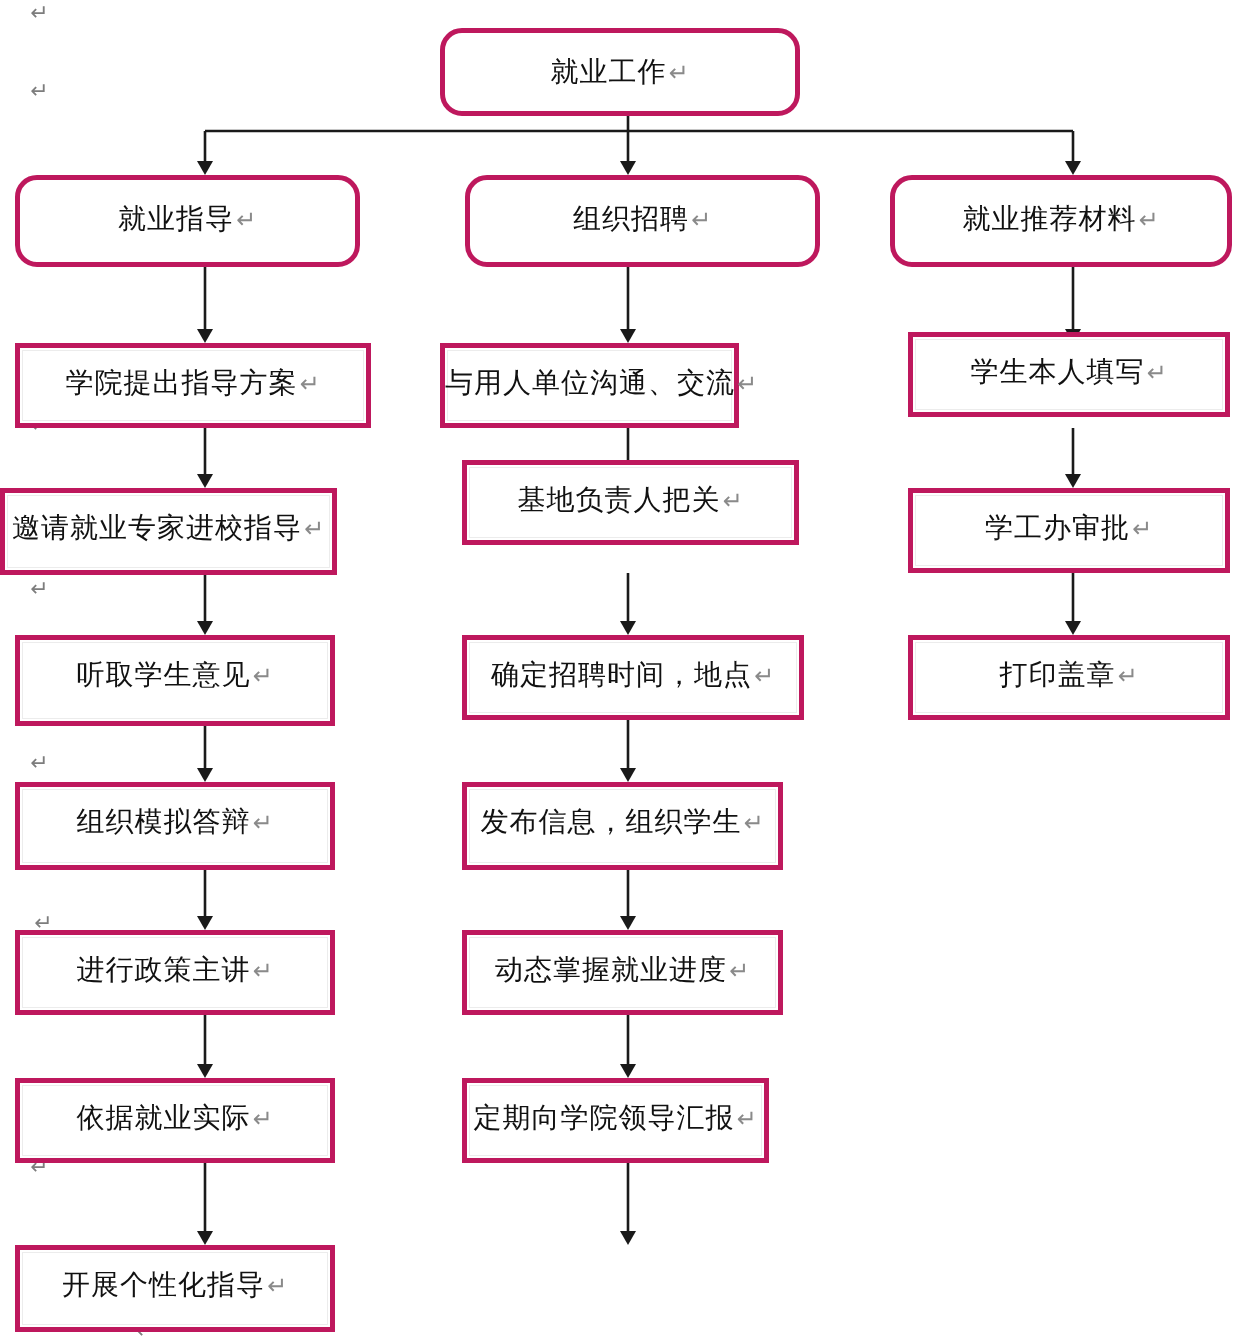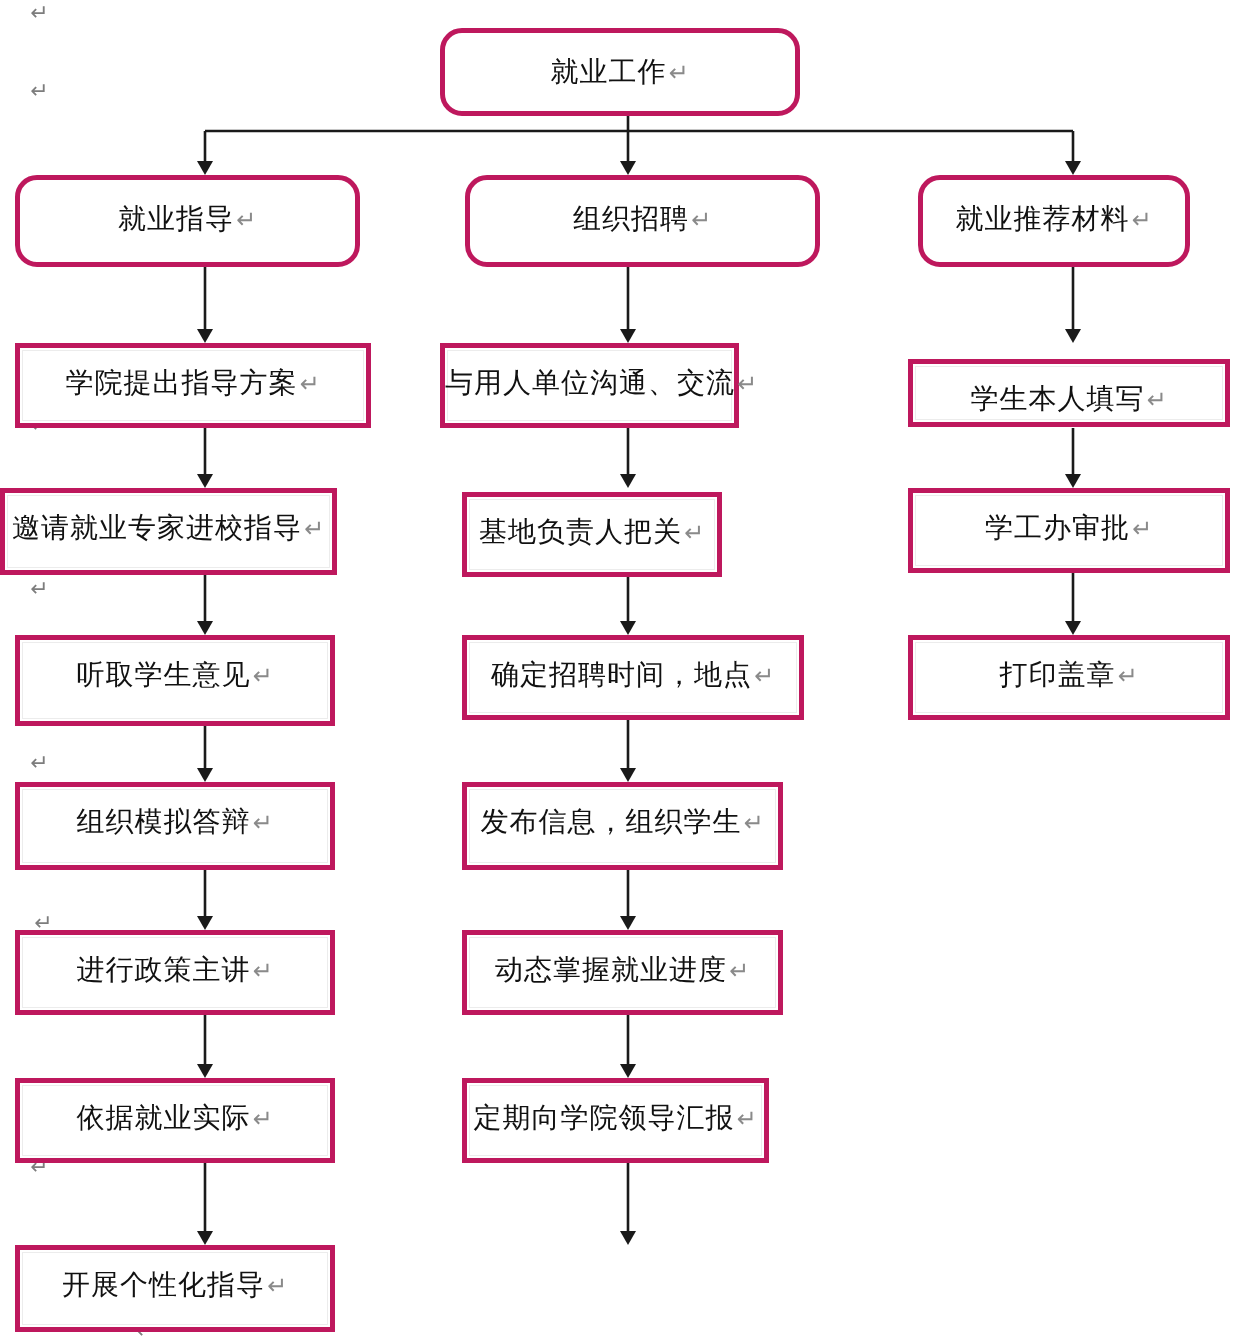--- a/index.html
+++ b/index.html
@@ -135,21 +135,21 @@
   <div class="node rounded" style="left:440px;top:28px;width:360px;height:88px">
     <span class="label">就业工作</span><span class="pmark">↵</span>
   </div>
 
   <div class="node rounded" style="left:15px;top:175px;width:345px;height:92px">
     <span class="label">就业指导</span><span class="pmark">↵</span>
   </div>
   <div class="node rounded" style="left:465px;top:175px;width:355px;height:92px">
     <span class="label">组织招聘</span><span class="pmark">↵</span>
   </div>
-  <div class="node rounded" style="left:918px;top:175px;width:272px;height:92px">
+  <div class="node rounded" style="left:890px;top:175px;width:342px;height:92px">
     <span class="label">就业推荐材料</span><span class="pmark">↵</span>
   </div>
 
   <div class="node rect" style="left:15px;top:343px;width:356px;height:85px">
     <span class="label">学院提出指导方案</span><span class="pmark">↵</span>
   </div>
   <div class="node rect" style="left:0px;top:488px;width:337px;height:87px">
     <span class="label">邀请就业专家进校指导</span><span class="pmark">↵</span>
   </div>
   <div class="node rect" style="left:15px;top:635px;width:320px;height:91px">
@@ -164,37 +164,37 @@
   <div class="node rect" style="left:15px;top:1078px;width:320px;height:85px">
     <span class="label">依据就业实际</span><span class="pmark">↵</span>
   </div>
   <div class="node rect" style="left:15px;top:1245px;width:320px;height:87px">
     <span class="label">开展个性化指导</span><span class="pmark">↵</span>
   </div>
 
   <div class="node rect" style="left:440px;top:343px;width:299px;height:85px">
     <span class="label">与用人单位沟通、交流</span><span class="pmark">↵</span>
   </div>
-  <div class="node rect" style="left:462px;top:492px;width:260px;height:85px">
+  <div class="node rect" style="left:462px;top:460px;width:337px;height:85px">
     <span class="label">基地负责人把关</span><span class="pmark">↵</span>
   </div>
   <div class="node rect" style="left:462px;top:635px;width:342px;height:85px">
     <span class="label">确定招聘时间，地点</span><span class="pmark">↵</span>
   </div>
   <div class="node rect" style="left:462px;top:782px;width:321px;height:88px">
     <span class="label">发布信息，组织学生</span><span class="pmark">↵</span>
   </div>
   <div class="node rect" style="left:462px;top:930px;width:321px;height:85px">
     <span class="label">动态掌握就业进度</span><span class="pmark">↵</span>
   </div>
   <div class="node rect" style="left:462px;top:1078px;width:307px;height:85px">
     <span class="label">定期向学院领导汇报</span><span class="pmark">↵</span>
   </div>
 
-  <div class="node rect" style="left:908px;top:359px;width:322px;height:68px">
+  <div class="node rect" style="left:908px;top:332px;width:322px;height:85px">
     <span class="label">学生本人填写</span><span class="pmark">↵</span>
   </div>
   <div class="node rect" style="left:908px;top:488px;width:322px;height:85px">
     <span class="label">学工办审批</span><span class="pmark">↵</span>
   </div>
   <div class="node rect" style="left:908px;top:635px;width:322px;height:85px">
     <span class="label">打印盖章</span><span class="pmark">↵</span>
   </div>
 
 </div>

